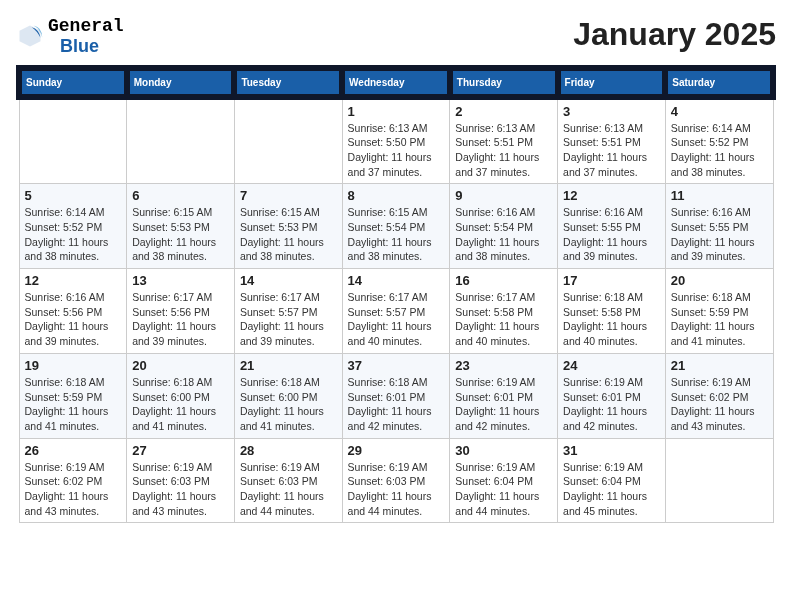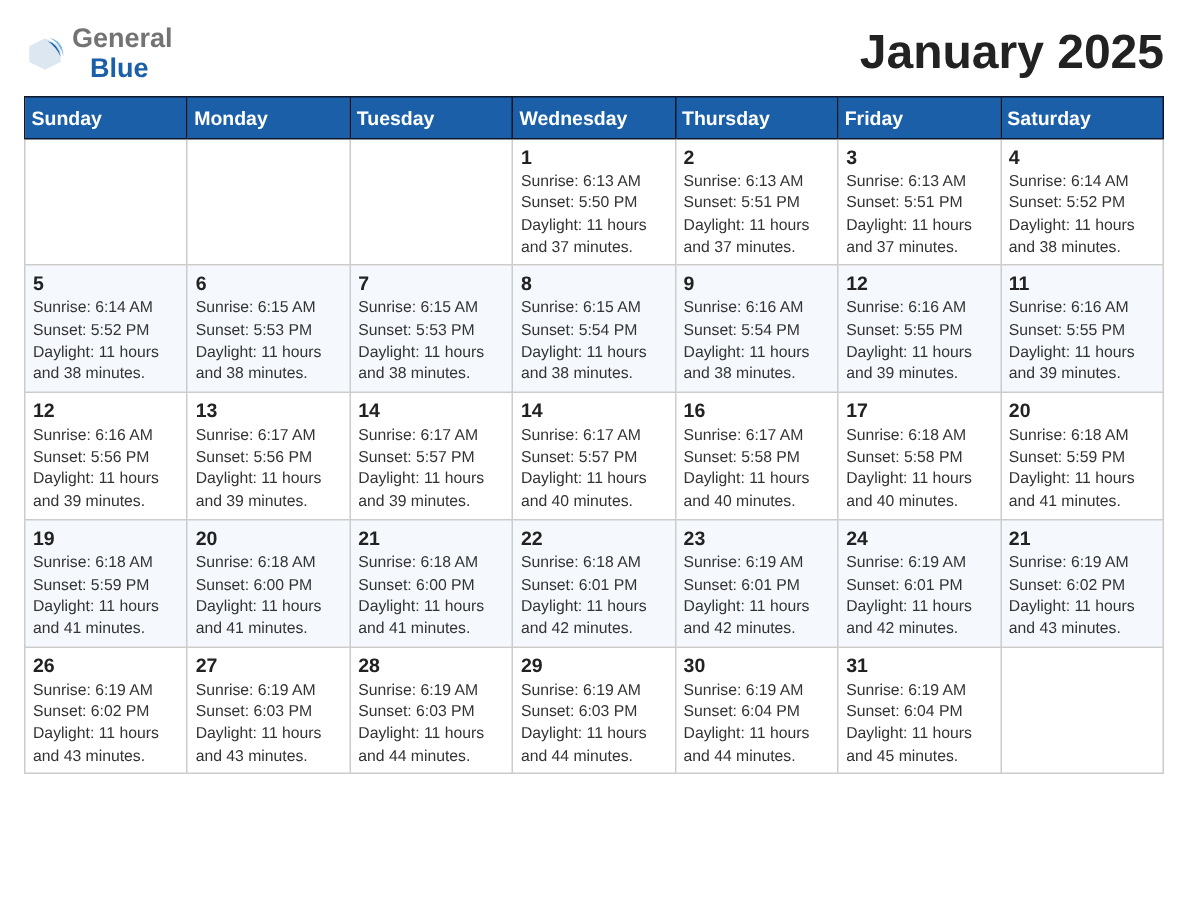--- a/index.html
+++ b/index.html
@@ -19,21 +19,21 @@
     .logo {
       display: flex;
       align-items: center;
       gap: 4px;
     }
     .logo-text {
       font-size: 18px;
       font-weight: bold;
       line-height: 1.1;
     }
-    .logo-general { color: #737373; }
+    .logo-general { color: #000000; font-family: Liberation Mono, monospace; }
     .logo-blue { color: #1a5fa8; margin-left: 12px; }
     .logo-icon {
       width: 28px;
       height: 28px;
     }
     .title-block {
       text-align: right;
     }
     .month-title {
       font-size: 32px;
@@ -45,25 +45,25 @@
       color: #444;
     }
     .calendar {
       width: 100%;
       border-collapse: collapse;
       border: 1px solid #ccc;
     }
     .calendar th {
       background: #1a5fa8;
       color: #fff;
-      font-size: 13px;
+      font-size: 10px;
       font-weight: bold;
       padding: 6px 4px;
       text-align: left;
-      border: 1px solid #0f172a;
+      border: 6px solid #0f172a;
       margin-left: 20px;
     }
     .calendar td {
       vertical-align: top;
       border: 1px solid #ccc;
       padding: 4px 5px;
       width: 108px;
       min-height: 80px;
       font-size: 11px;
       color: #222;
@@ -252,21 +252,21 @@
 Sunset: 6:00 PM
 Daylight: 11 hours and 41 minutes.</div>
         </td>
         <td>
           <div class="day-number">21</div>
           <div class="day-info" style="white-space: pre-line;">Sunrise: 6:18 AM
 Sunset: 6:00 PM
 Daylight: 11 hours and 41 minutes.</div>
         </td>
         <td>
-          <div class="day-number">22</div>
+          <div class="day-number">37</div>
           <div class="day-info" style="white-space: pre-line;">Sunrise: 6:18 AM
 Sunset: 6:01 PM
 Daylight: 11 hours and 42 minutes.</div>
         </td>
         <td>
           <div class="day-number">23</div>
           <div class="day-info" style="white-space: pre-line;">Sunrise: 6:19 AM
 Sunset: 6:01 PM
 Daylight: 11 hours and 42 minutes.</div>
         </td>

